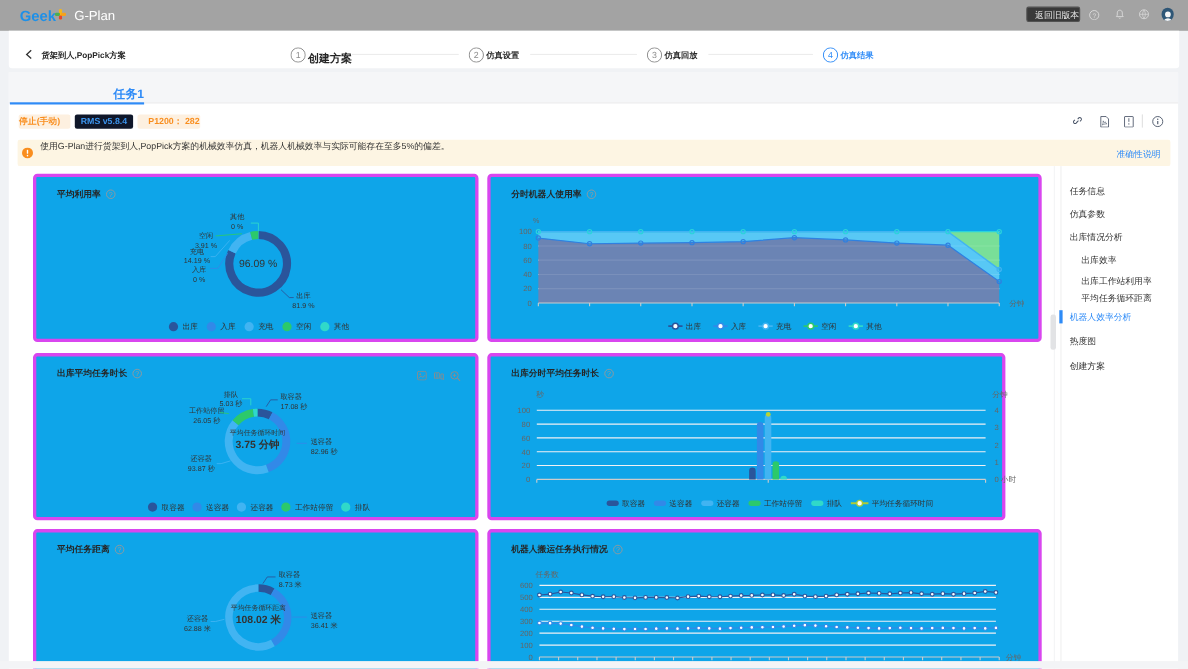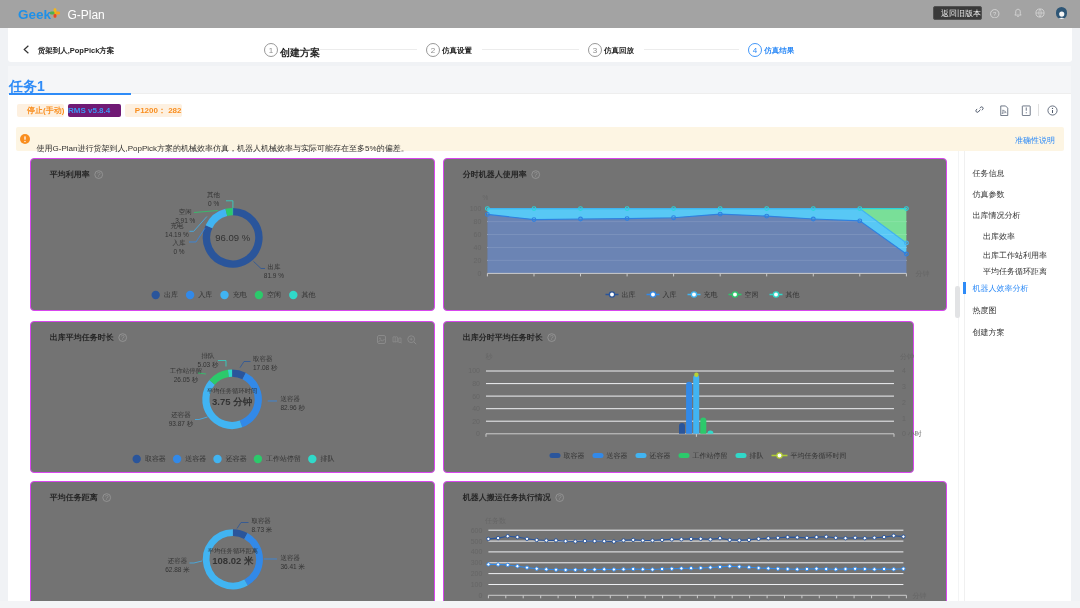--- a/index.html
+++ b/index.html
@@ -1,16 +1,16 @@
 <!DOCTYPE html>
 <html><head><meta charset="utf-8"><style>
 *{margin:0;padding:0;box-sizing:border-box}
 html,body{width:1080px;height:608px}
 body{font-family:"Liberation Sans",sans-serif;background:#f0f2f5;overflow:hidden;position:relative}
-.card{position:absolute;background:#737373;border:1px solid #d946ef;border-radius:4px}
+.card{position:absolute;background:#0ea5e9;border:3px solid #d946ef;border-radius:4px}
 .nav{position:absolute;font-size:8px;color:#333;white-space:nowrap}
 </style></head><body>
 
 <div style="position:absolute;left:0;top:0;width:1080px;height:28px;background:#a3a3a3">
 <svg width="1080" height="28" viewBox="0 0 1080 28">
 <text x="18" y="19" font-size="13.5" font-weight="bold" fill="#1E90E8" font-family="Liberation Sans">Geek</text>
 <g transform="translate(50,8.2)">
         <rect x="3.6" y="0" width="2.8" height="9.5" rx="1.2" fill="#F3B61B"></rect>
         <rect x="0" y="3.4" width="4.5" height="2.9" rx="1.2" fill="#4CAF50"></rect>
         <rect x="5.5" y="3.4" width="4.5" height="2.9" rx="1.2" fill="#F6A21B"></rect>
@@ -61,24 +61,24 @@
       <circle cx="7" cy="7" r="6.5" fill="none" stroke="#2E8BF7" stroke-width="0.9"></circle>
       <text x="7" y="9.8" font-size="8" fill="#2E8BF7" text-anchor="middle">4</text>
     </svg>
     <div style="position:absolute;left:756.2px;top:17.8px;font-size:7.5px;font-weight:bold;color:#2E8BF7;white-space:nowrap">仿真结果</div>
     <div style="position:absolute;left:312px;top:21px;width:97px;height:1px;background:#ececec"></div>
     <div style="position:absolute;left:474px;top:21px;width:97px;height:1px;background:#ececec"></div>
     <div style="position:absolute;left:636px;top:21px;width:95px;height:1px;background:#ececec"></div>
   </div>
 <div style="position:absolute;left:8.4px;top:65.5px;width:1063px;height:542.5px;background:#fff"></div>
 <div style="position:absolute;left:8.4px;top:65.5px;width:1063px;height:28.8px;background:#f5f6f8;border-bottom:1px solid #eeeeee"></div>
-<div style="position:absolute;left:9px;top:78.2px;width:122px;text-align:left;font-size:14px;font-weight:bold;color:#2E8BF7">任务1</div>
+<div style="position:absolute;left:9px;top:78.2px;width:122px;text-align:right;font-size:11px;font-weight:bold;color:#2E8BF7">任务1</div>
 <div style="position:absolute;left:9px;top:92.6px;width:122px;height:2px;background:#2E8BF7"></div>
-<div style="position:absolute;left:17.3px;top:104px;width:47px;height:13px;background:#FDF0E0;border-radius:2px;color:#F98E1F;font-size:8px;font-weight:bold;text-align:right;line-height:13px;white-space:nowrap">停止(手动)</div>
-<div style="position:absolute;left:68px;top:104px;width:53px;height:13px;background:#701a75;border-radius:2px;color:#3D96F0;font-size:8px;font-weight:bold;text-align:left;line-height:13px;white-space:nowrap">RMS v5.8.4</div>
+<div style="position:absolute;left:17.3px;top:104px;width:47px;height:13px;background:#FDF0E0;border-radius:2px;color:#F98E1F;font-size:8px;font-weight:bold;text-align:left;line-height:13px;white-space:nowrap">停止(手动)</div>
+<div style="position:absolute;left:68px;top:104px;width:53px;height:13px;background:#0f172a;border-radius:2px;color:#3D96F0;font-size:8px;font-weight:bold;text-align:center;line-height:13px;white-space:nowrap">RMS v5.8.4</div>
 <div style="position:absolute;left:125px;top:104px;width:56.5px;height:13px;background:#FDF0E0;border-radius:2px;color:#F98E1F;font-size:8px;font-weight:bold;text-align:right;line-height:13px;white-space:nowrap">P1200：  282</div>
 <svg style="position:absolute;left:974px;top:105px" width="11" height="11" viewBox="0 0 24 24">
     <path d="M10 14 L14 10 M12.5 7 L15 4.5 A3.3 3.3 0 0 1 19.5 9 L17 11.5 M11.5 13 L9 15.5 A3.3 3.3 0 0 1 4.5 11 L7 8.5" fill="none" stroke="#4a5568" stroke-width="2"></path>
   </svg>
 <svg style="position:absolute;left:999px;top:104.5px" width="10.5" height="11.5" viewBox="0 0 24 26">
     <path d="M4 2 L15 2 L20 7 L20 24 L4 24 Z" fill="none" stroke="#4a5568" stroke-width="1.8"></path>
     <path d="M9 11 C9 16 8 18 7 19.5 C9 18.5 10 18 12.5 17.5 C14.5 17.2 15.5 17 16.5 17.3 C15 16 14 15 13.2 13 C12.5 14.5 10.5 15.5 9 11 Z" fill="none" stroke="#4a5568" stroke-width="1.3"></path>
   </svg>
 <svg style="position:absolute;left:1021px;top:104.5px" width="10.5" height="11.5" viewBox="0 0 24 26">
     <rect x="3" y="2" width="18" height="22" rx="1" fill="none" stroke="#4a5568" stroke-width="1.8"></rect>
@@ -91,21 +91,21 @@
     <circle cx="12" cy="7.5" r="1.4" fill="#4a5568"></circle>
     <line x1="12" y1="11" x2="12" y2="17.5" stroke="#4a5568" stroke-width="2.2"></line>
   </svg>
 
 <div style="position:absolute;left:16px;top:126.7px;width:1048px;height:24px;background:#FDF5E3;border-radius:2px">
 <svg style="position:absolute;left:4px;top:7px" width="10" height="10" viewBox="0 0 12 12">
       <circle cx="6" cy="6" r="6" fill="#F98E1F"></circle>
       <rect x="5.25" y="2.6" width="1.5" height="4.4" rx="0.7" fill="#fff"></rect>
       <circle cx="6" cy="9" r="0.85" fill="#fff"></circle>
     </svg>
-<div style="position:absolute;left:20.6px;top:16px;font-size:8px;color:#333">使用G-Plan进行货架到人,PopPick方案的机械效率仿真，机器人机械效率与实际可能存在至多5%的偏差。</div>
+<div style="position:absolute;left:20.6px;top:0;font-size:8px;color:#333">使用G-Plan进行货架到人,PopPick方案的机械效率仿真，机器人机械效率与实际可能存在至多5%的偏差。</div>
 <div style="position:absolute;right:9px;top:8px;font-size:8px;color:#2E8BF7">准确性说明</div>
 </div>
 
 <div class="card" style="left:29.6px;top:158px;width:405.4px;height:153px">
     <svg width="405.4" height="153" viewBox="0 0 405.4 153" style="position:absolute;left:0;top:0">
       <text x="18.8" y="18" font-size="8" font-weight="bold" fill="#262626">平均利用率</text>
       <g>
         <circle cx="67.7" cy="15.6" r="3.9000000000000004" fill="none" stroke="#999" stroke-width="0.8"></circle>
         <text x="67.7" y="18.0" font-size="6.5" fill="#999" text-anchor="middle">?</text>
       </g>

